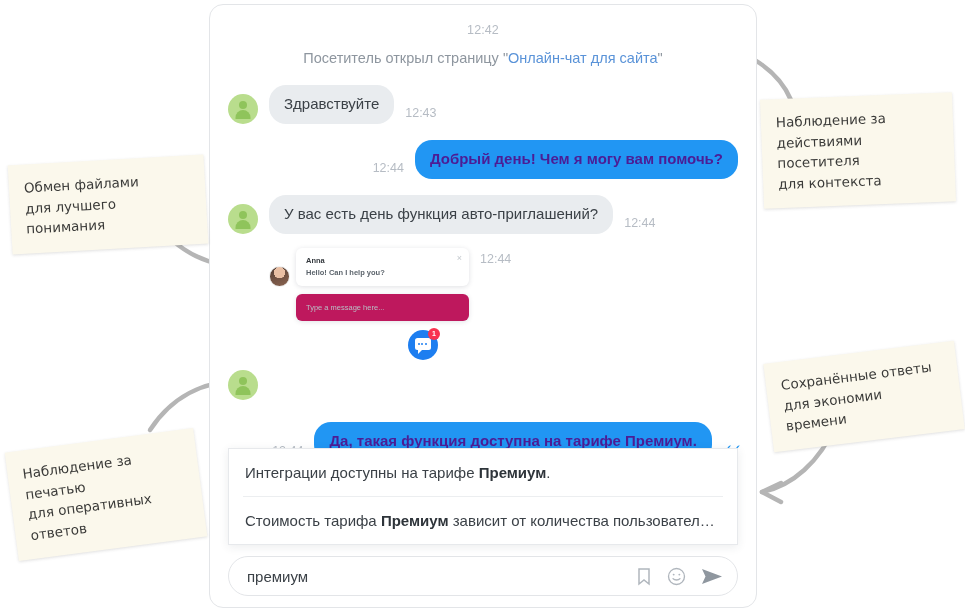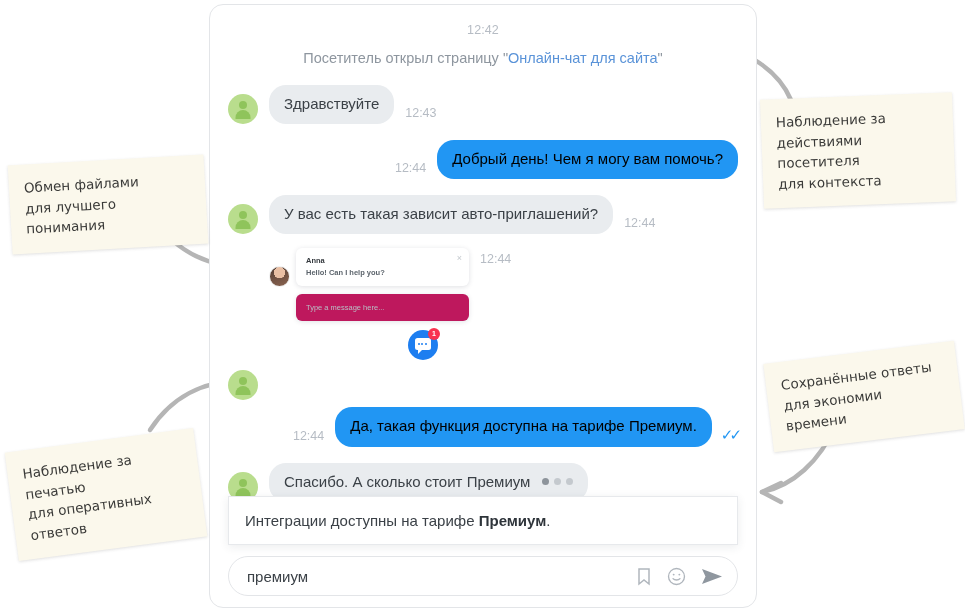--- a/index.html
+++ b/index.html
@@ -102,21 +102,22 @@
     font-size: 15px;
     line-height: 1.35;
     word-wrap: break-word;
   }
   .bubble.in {
     background: #e9ecef;
     color: #3b4147;
   }
   .bubble.out {
     background: #2196f3;
-    color: #000000;
+    color: #4c1d95;
+    font-weight: bold;
   }
 
   .stamp {
     color: #b6bcc4;
     font-size: 12.5px;
     flex: 0 0 auto;
     padding-bottom: 4px;
   }
   .stamp.left  { margin-right: 11px; }
   .stamp.right { margin-left: 11px; }
@@ -385,21 +386,21 @@
         <div class="stamp right">12:43</div>
       </div>
 
       <div class="row out">
         <div class="stamp left">12:44</div>
         <div class="bubble out">Добрый день! Чем я могу вам помочь?</div>
       </div>
 
       <div class="row">
         <div class="avatar"></div>
-        <div class="bubble in">У вас есть такая зависит авто-приглашений?</div>
+        <div class="bubble in">У вас есть день функция авто-приглашений?</div>
         <div class="stamp right">12:44</div>
       </div>
 
       <div class="attach-row">
         <div class="widget-card">
           <div class="wc-top">
             <div class="wc-photo"></div>
             <div class="wc-panel">
               <div class="wc-close">×</div>
               <div class="wc-name">Anna</div>
@@ -417,21 +418,21 @@
             <span class="wc-badge">1</span>
           </div>
         </div>
         <div class="stamp right" style="padding-bottom:0;padding-top:4px;">12:44</div>
       </div>
 
       <div class="row" style="margin-top:10px;">
         <div class="avatar"></div>
       </div>
 
-      <div class="row out" style="margin-top:7px;">
+      <div class="row out" style="margin-top:22px;">
         <div class="stamp left">12:44</div>
         <div class="bubble out">Да, такая функция доступна на тарифе Премиум.</div>
         <div class="ticks">✓✓</div>
       </div>
 
       <div class="row">
         <div class="avatar"></div>
         <div class="bubble in">
           <span>Спасибо. А сколько стоит Премиум</span>
           <span class="dots">
@@ -441,20 +442,23 @@
           </span>
         </div>
       </div>
 
     </div>
 
     <div class="suggest">
       <div class="suggest-item">
         <span>Интеграции доступны на тарифе </span><b>Премиум</b><span>.</span>
       </div>
+      <div class="suggest-item">
+        <span>Стоимость тарифа </span><b>Премиум</b><span> зависит от количества пользователе…</span>
+      </div>
     </div>
 
     <div class="composer">
       <div class="txt">премиум</div>
 
       <span class="comp-icon">
         <svg width="16" height="19" viewBox="0 0 16 19" fill="none" stroke="#b0b6bd" stroke-width="1.5">
           <path d="M3 2 h10 v15 l-5 -4 l-5 4 z"></path>
         </svg>
       </span>

